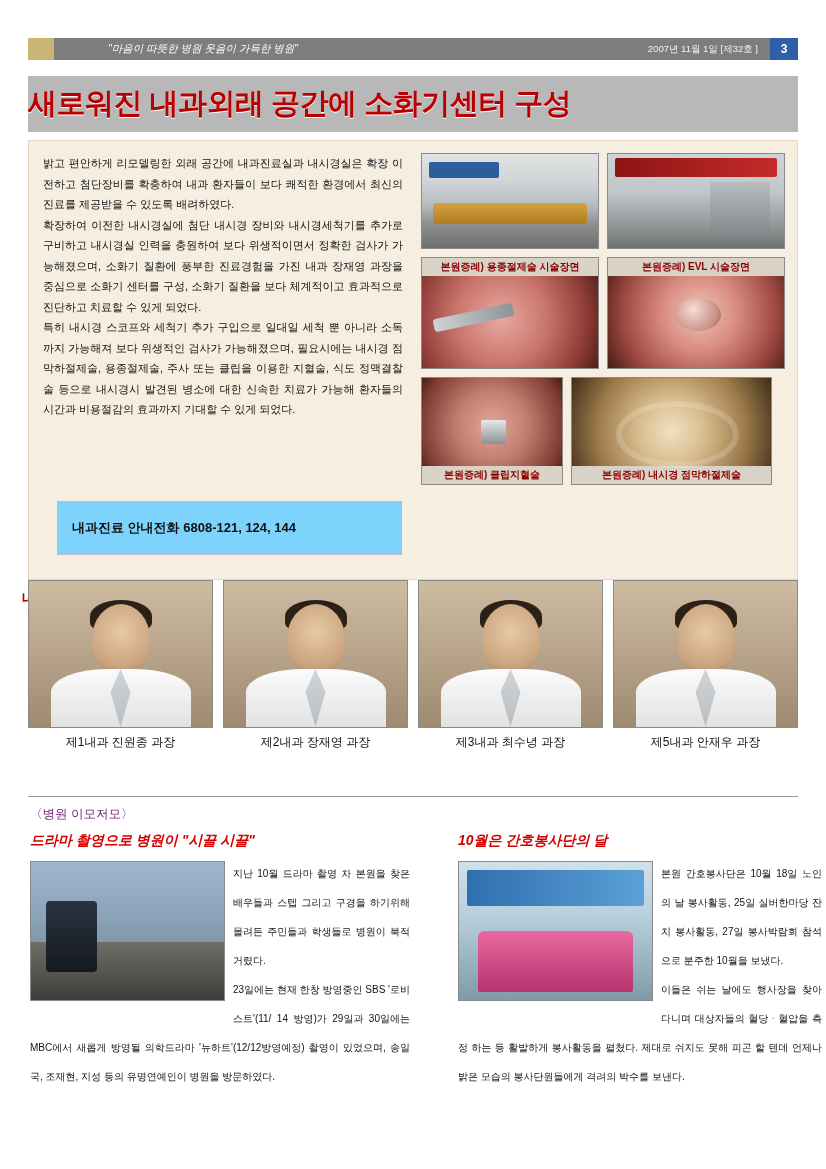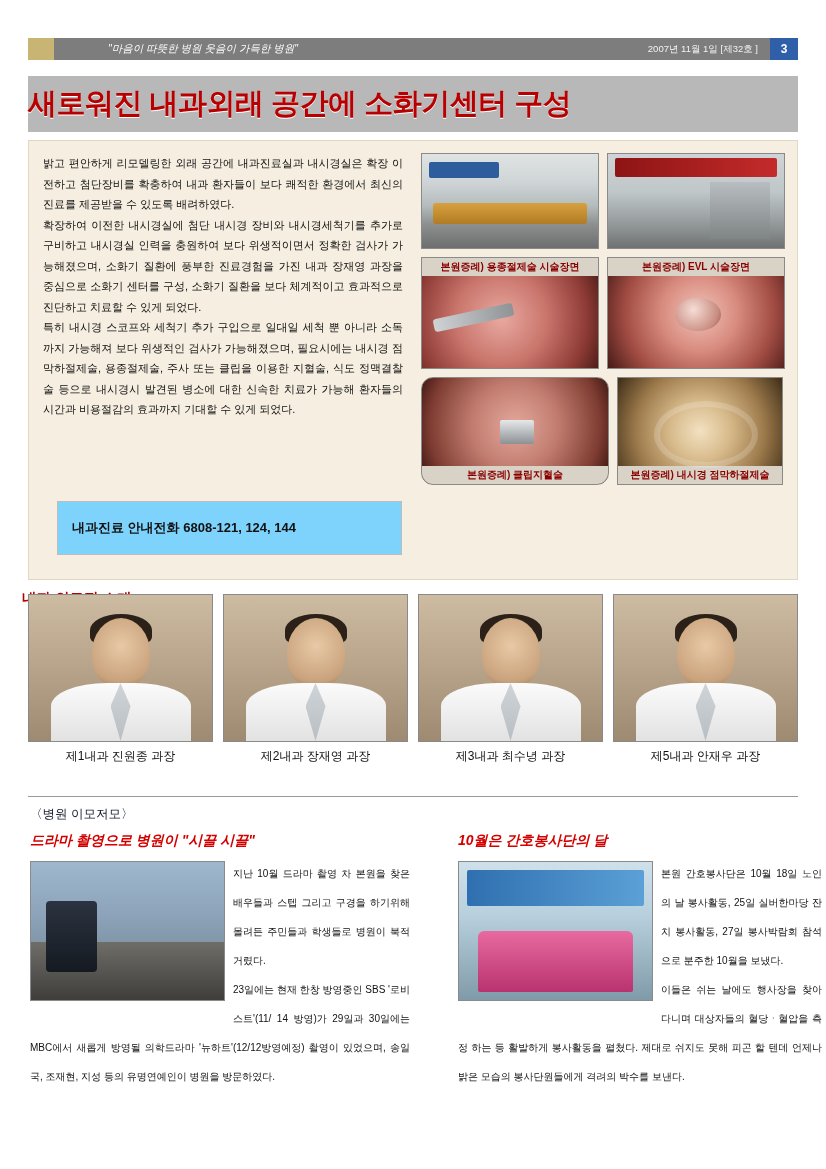--- a/index.html
+++ b/index.html
@@ -225,34 +225,33 @@
       radial-gradient(circle at 52% 50%, #f0c3b8 0%, #d98c80 35%, #a14c43 70%, #471a16 100%);
     position: relative;
   }
   .p-endo2:after{
     content:"";
     position:absolute; left:38%; top:36%; width:26%; height:30%;
     background: radial-gradient(circle at 40% 35%, #f5ddd6, #c98c80 70%, #8d4f45 100%);
     border-radius:50%;
   }
   .p-clip {
-    width: 188px; height: 108px;
+    width: 142px; height: 108px;
     background:
       radial-gradient(circle at 50% 45%, #e4a89c 0%, #c07b6e 40%, #7d3b31 78%, #2d0f0c 100%);
     position: relative;
-    border-radius: 12px;
   }
   .p-clip:after{
     content:"";
     position:absolute; left:42%; top:40%; width:18%; height:22%;
     background: linear-gradient(180deg,#e6e8ea,#8d9194);
     border-radius:2px;
   }
   .p-emr {
-    width: 166px; height: 108px;
+    width: 201px; height: 108px;
     background:
       radial-gradient(circle at 50% 50%, #f2e1c2 0%, #d8bb8c 30%, #9e7b4c 65%, #3d2d18 100%);
     position: relative;
   }
   .p-emr:after{
     content:"";
     position:absolute; left:22%; top:22%; width:56%; height:52%;
     border: 6px solid rgba(255,255,255,0.18);
     border-radius:50%;
   }
@@ -262,21 +261,21 @@
     position: absolute;
     left: 22px;
     top: 589px;
     font-size: 14.5px;
     font-weight: bold;
     color: #b80000;
   }
   .doctors-row {
     position: absolute;
     left: 28px;
-    top: 594px;
+    top: 580px;
     width: 770px;
     display: flex;
     gap: 10px;
   }
   .doctor {
     width: 185px;
   }
   .doctor-photo {
     width: 185px;
     height: 148px;
@@ -339,21 +338,21 @@
     height: 1px;
     background: #9a9a9a;
   }
 
   
   .bottom-heading {
     position: absolute;
     left: 30px;
     top: 806px;
     font-size: 12.5px;
-    color: #0f172a;
+    color: #701a75;
   }
   .col-left {
     position: absolute;
     left: 30px;
     top: 832px;
     width: 380px;
   }
   .col-right {
     position: absolute;
     left: 458px;

